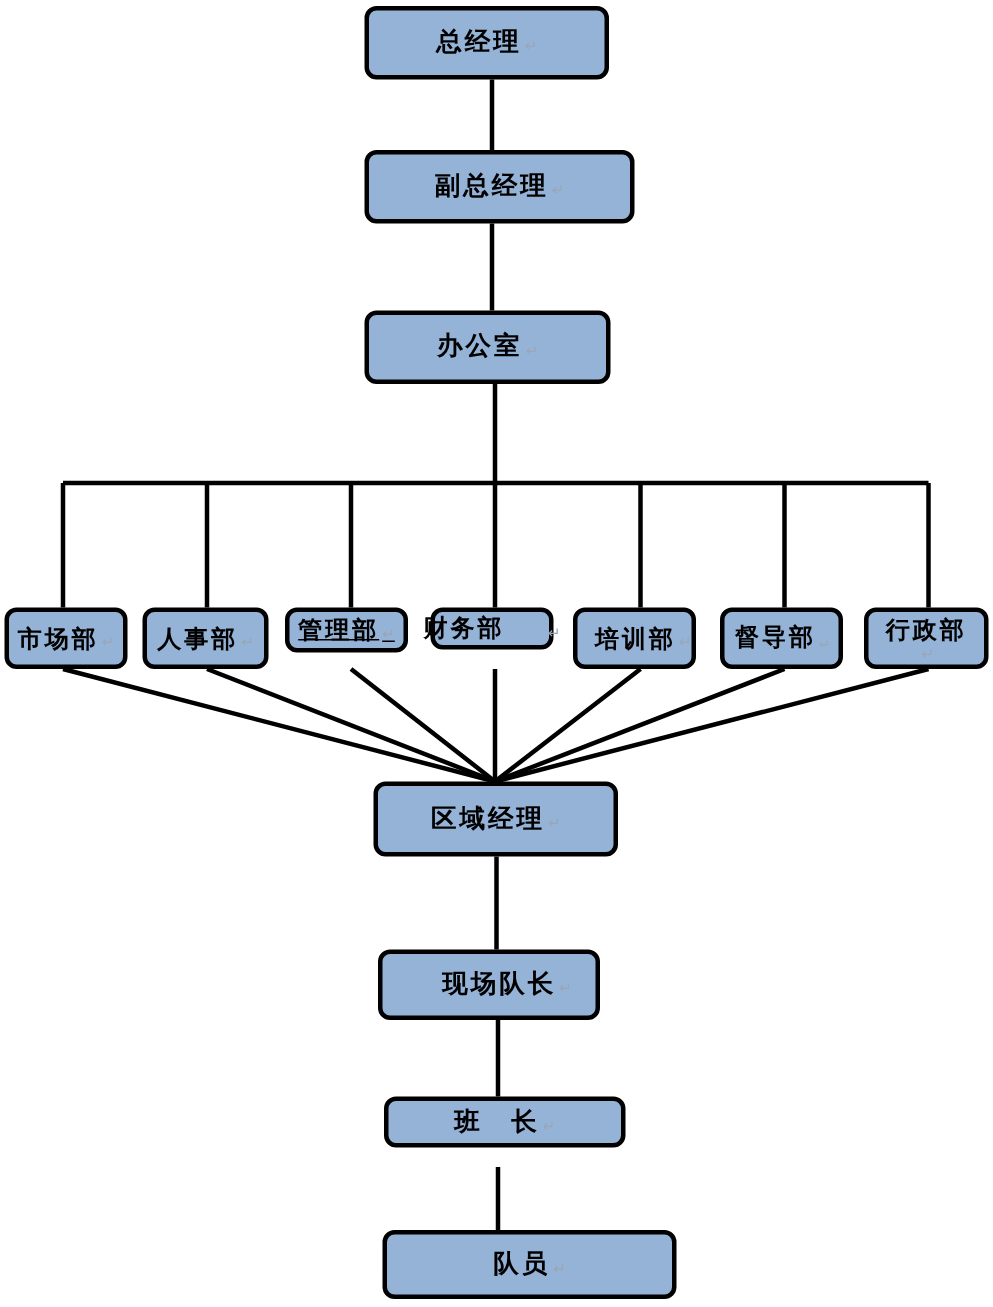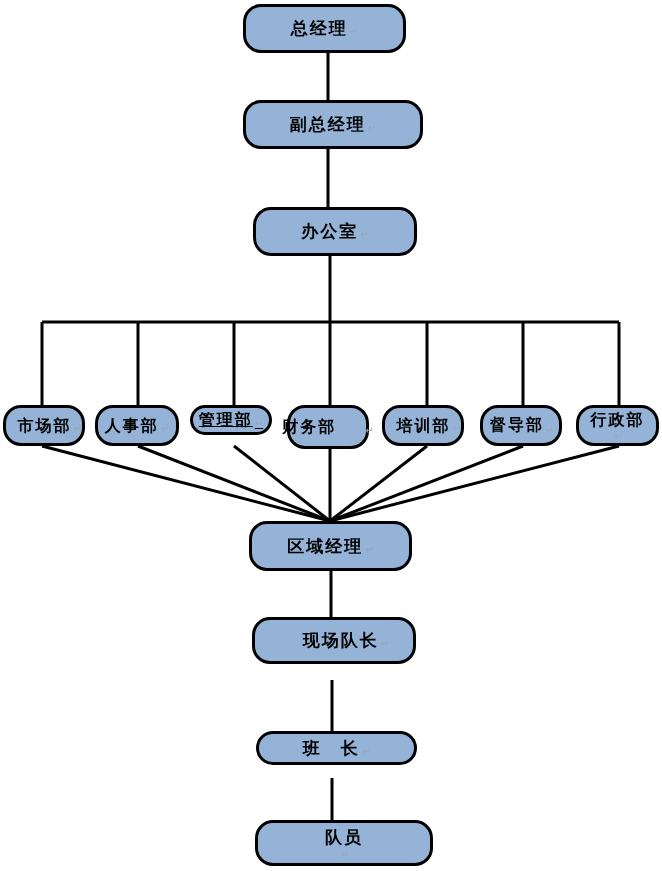--- a/index.html
+++ b/index.html
@@ -15,21 +15,21 @@
     position: absolute;
     left: 0; top: 0;
     width: 662px; height: 871px;
     display: block;
   }
   .node {
     position: absolute;
     box-sizing: border-box;
     background: #95B3D7;
     border: 3.5px solid #000000;
-    border-radius: 18px;
+    border-radius: 8px;
     display: flex;
     align-items: center;
     justify-content: center;
     color: #000000;
     font-weight: bold;
     letter-spacing: 2px;
     white-space: nowrap;
   }
   .node .label { line-height: 1; }
   .node .pmark {
@@ -69,61 +69,61 @@
     </svg>
 
 <div class="node" style="left: 243px; top: 4px; width: 163px; height: 49px; font-size: 17px; background: rgb(149, 179, 215); border-color: rgb(0, 0, 0);">
       <span class="label">总经理</span>
       <span class="pmark" style="color: rgb(154, 166, 181);">↵</span>
     </div>
     <div class="node" style="left: 243px; top: 100px; width: 180px; height: 49px; font-size: 17px; background: rgb(149, 179, 215); border-color: rgb(0, 0, 0);">
       <span class="label">副总经理</span>
       <span class="pmark" style="color: rgb(154, 166, 181);">↵</span>
     </div>
-    <div class="node" style="left: 243px; top: 207px; width: 164px; height: 49px; font-size: 17px; background: rgb(149, 179, 215); border-color: rgb(0, 0, 0); margin-left: 10px;">
+    <div class="node" style="left: 243px; top: 207px; width: 164px; height: 49px; font-size: 17px; background: rgb(149, 179, 215); border-color: rgb(0, 0, 0);">
       <span class="label">办公室</span>
       <span class="pmark" style="color: rgb(154, 166, 181);">↵</span>
     </div>
-    <div class="node" style="left: 3px; top: 405px; width: 82px; height: 41px; font-size: 16px; background: rgb(149, 179, 215); border-color: rgb(0, 0, 0); justify-content: flex-end;">
+    <div class="node" style="left: 3px; top: 405px; width: 82px; height: 41px; font-size: 16px; background: rgb(149, 179, 215); border-color: rgb(0, 0, 0);">
       <span class="label">市场部</span>
       <span class="pmark" style="color: rgb(154, 166, 181);">↵</span>
     </div>
     <div class="node" style="left: 95px; top: 405px; width: 84px; height: 41px; font-size: 16px; background: rgb(149, 179, 215); border-color: rgb(0, 0, 0);">
       <span class="label">人事部</span>
       <span class="pmark" style="color: rgb(154, 166, 181);">↵</span>
     </div>
     <div class="node" style="left: 190px; top: 405px; width: 82px; height: 30px; font-size: 16px; background: rgb(149, 179, 215); border-color: rgb(0, 0, 0); text-decoration: underline;">
       <span class="label">管理部</span>
       <span class="pmark" style="color: rgb(154, 166, 181);">↵</span>
     </div>
-    <div class="node" style="left: 287px; top: 405px; width: 82px; height: 44px; font-size: 16px; background: rgb(149, 179, 215); border-color: rgb(0, 0, 0); gap: 27px;">
+    <div class="node" style="left: 287px; top: 405px; width: 82px; height: 28px; font-size: 16px; background: rgb(149, 179, 215); border-color: rgb(0, 0, 0); gap: 27px;">
       <span class="label">财务部</span>
       <span class="pmark" style="color: rgb(154, 166, 181);">↵</span>
     </div>
     <div class="node" style="left: 382px; top: 405px; width: 82px; height: 41px; font-size: 16px; background: rgb(149, 179, 215); border-color: rgb(0, 0, 0); justify-content: flex-end;">
       <span class="label">培训部</span>
       <span class="pmark" style="color: rgb(154, 166, 181);">↵</span>
     </div>
     <div class="node" style="left: 480px; top: 405px; width: 82px; height: 41px; font-size: 16px; background: rgb(149, 179, 215); border-color: rgb(0, 0, 0); font-family: Liberation Mono, monospace;">
       <span class="label">督导部</span>
       <span class="pmark" style="color: rgb(154, 166, 181);">↵</span>
     </div>
     <div class="node" style="left: 576px; top: 405px; width: 83px; height: 41px; font-size: 16px; background: rgb(149, 179, 215); border-color: rgb(0, 0, 0); flex-direction: column;">
       <span class="label">行政部</span>
       <span class="pmark" style="color: rgb(154, 166, 181);">↵</span>
     </div>
     <div class="node" style="left: 249px; top: 521px; width: 163px; height: 50px; font-size: 17px; background: rgb(149, 179, 215); border-color: rgb(0, 0, 0); text-align: right;">
       <span class="label">区域经理</span>
       <span class="pmark" style="color: rgb(154, 166, 181);">↵</span>
     </div>
-    <div class="node" style="left: 252px; top: 617px; width: 164px; height: 47px; font-size: 17px; background: rgb(149, 179, 215); border-color: rgb(0, 0, 0); padding-left: 24px;">
+    <div class="node" style="left: 252px; top: 633px; width: 148px; height: 47px; font-size: 17px; background: rgb(149, 179, 215); border-color: rgb(0, 0, 0); padding-left: 24px;">
       <span class="label">现场队长</span>
       <span class="pmark" style="color: rgb(154, 166, 181);">↵</span>
     </div>
     <div class="node" style="left: 256px; top: 731px; width: 161px; height: 34px; font-size: 17px; background: rgb(149, 179, 215); border-color: rgb(0, 0, 0);">
       <span class="label">班　长</span>
       <span class="pmark" style="color: rgb(154, 166, 181);">↵</span>
     </div>
-    <div class="node" style="left: 255px; top: 820px; width: 178px; height: 46px; font-size: 17px; background: rgb(149, 179, 215); border-color: rgb(0, 0, 0); flex-direction: column;">
+    <div class="node" style="left: 255px; top: 820px; width: 196px; height: 46px; font-size: 17px; background: rgb(149, 179, 215); border-color: rgb(0, 0, 0);">
       <span class="label">队员</span>
       <span class="pmark" style="color: rgb(154, 166, 181);">↵</span>
     </div>
   </div>
 
 </body></html>

